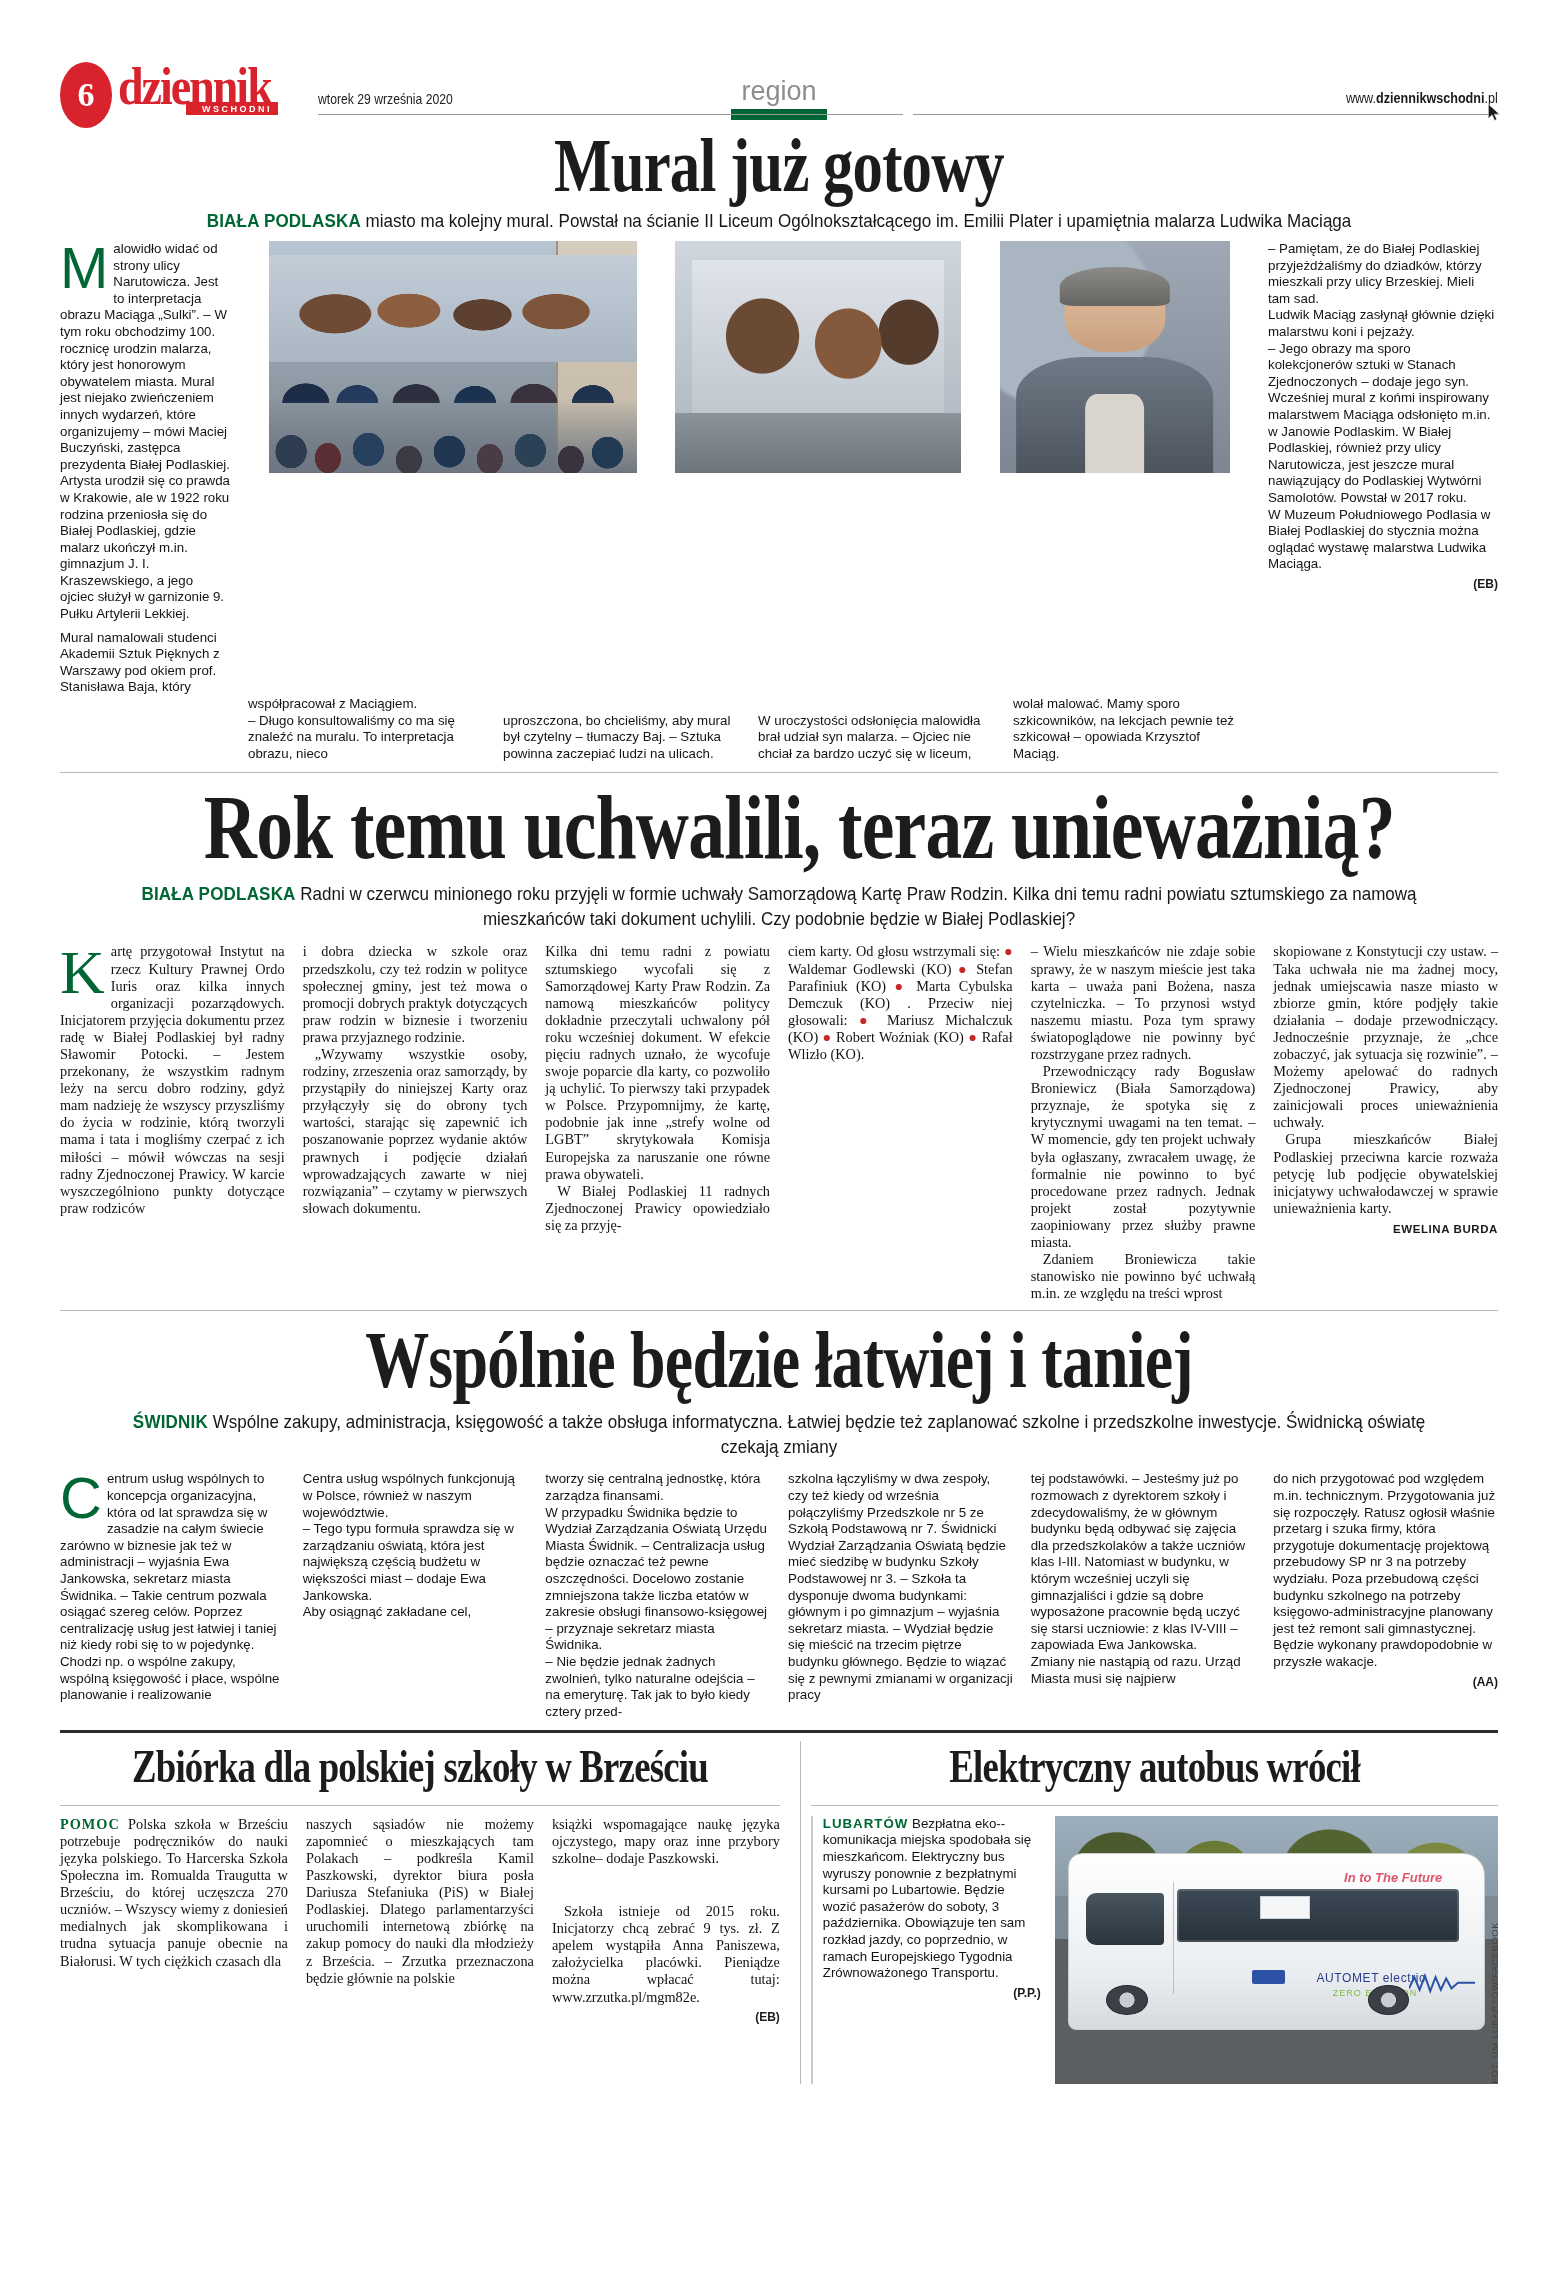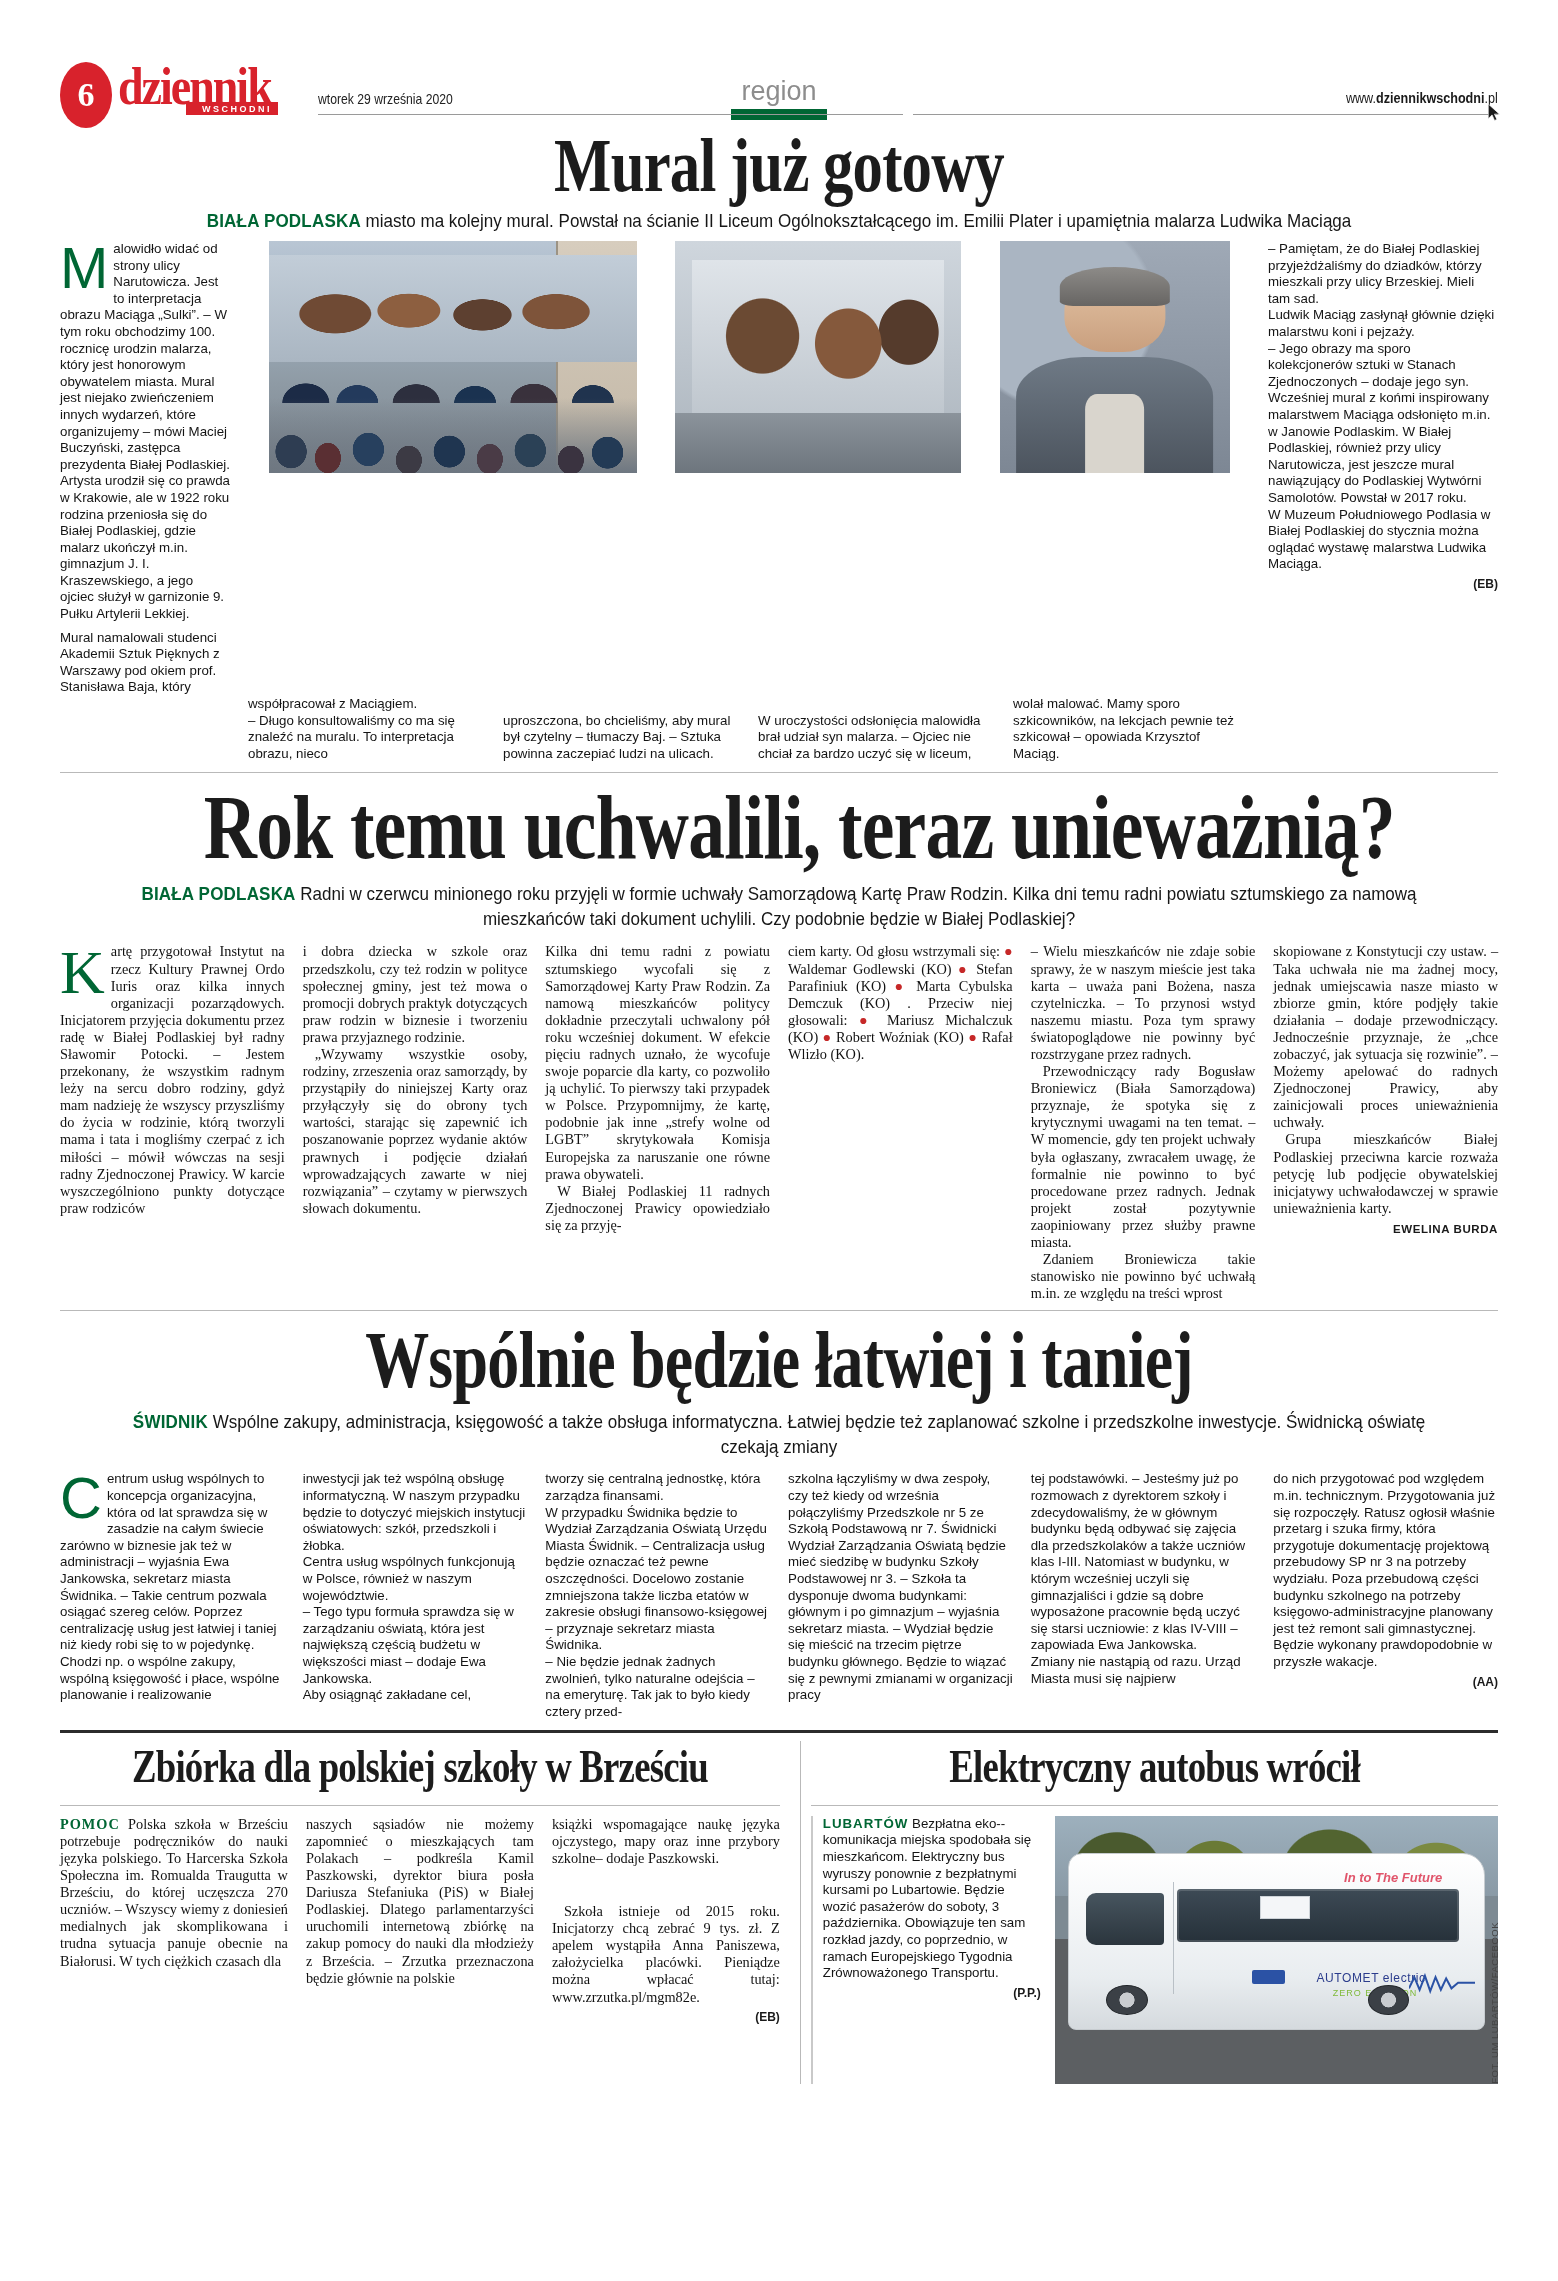--- a/index.html
+++ b/index.html
@@ -432,21 +432,20 @@
     <div class="headline h-3">Wspólnie będzie łatwiej i taniej</div>
     <div class="deck" style="margin-top:6px;">
       <span class="city">ŚWIDNIK</span><span> Wspólne zakupy, administracja, księgowość a także obsługa informatyczna. Łatwiej będzie też zaplanować szkolne i przedszkolne inwestycje. Świdnicką oświatę czekają zmiany</span>
     </div>
 
     <div class="cols" style="margin-top:12px;justify-content:space-between;">
       <div class="col">
           <div class="body-sans dropcap-sans">Centrum usług wspólnych to koncepcja organizacyjna, która od lat sprawdza się w zasadzie na całym świecie zarówno w biznesie jak też w administracji – wyjaśnia Ewa Jankowska, sekretarz miasta Świdnika. – Takie centrum pozwala osiągać szereg celów. Poprzez centralizację usług jest łatwiej i taniej niż kiedy robi się to w pojedynkę. Chodzi np. o wspólne zakupy, wspólną księgowość i płace, wspólne planowanie i realizowanie</div>
         </div>
       <div class="col">
-        <div class="body-sans">inwestycji jak też wspólną obsługę informatyczną. W naszym przypadku będzie to dotyczyć miejskich instytucji oświatowych: szkół, przedszkoli i żłobka.</div>
         <div class="body-sans">Centra usług wspólnych funkcjonują w Polsce, również w naszym województwie.</div>
         <div class="body-sans">– Tego typu formuła sprawdza się w zarządzaniu oświatą, która jest największą częścią budżetu w większości miast – dodaje Ewa Jankowska.</div>
         <div class="body-sans">Aby osiągnąć zakładane cel,</div>
       </div>
       <div class="col">
         <div class="body-sans">tworzy się centralną jednostkę, która zarządza finansami.</div>
         <div class="body-sans">W przypadku Świdnika będzie to Wydział Zarządzania Oświatą Urzędu Miasta Świdnik. – Centralizacja usług będzie oznaczać też pewne oszczędności. Docelowo zostanie zmniejszona także liczba etatów w zakresie obsługi finansowo-księgowej – przyznaje sekretarz miasta Świdnika.</div>
         <div class="body-sans">– Nie będzie jednak żadnych zwolnień, tylko naturalne odejścia – na emeryturę. Tak jak to było kiedy cztery przed-</div>
       </div>
       <div class="col">

